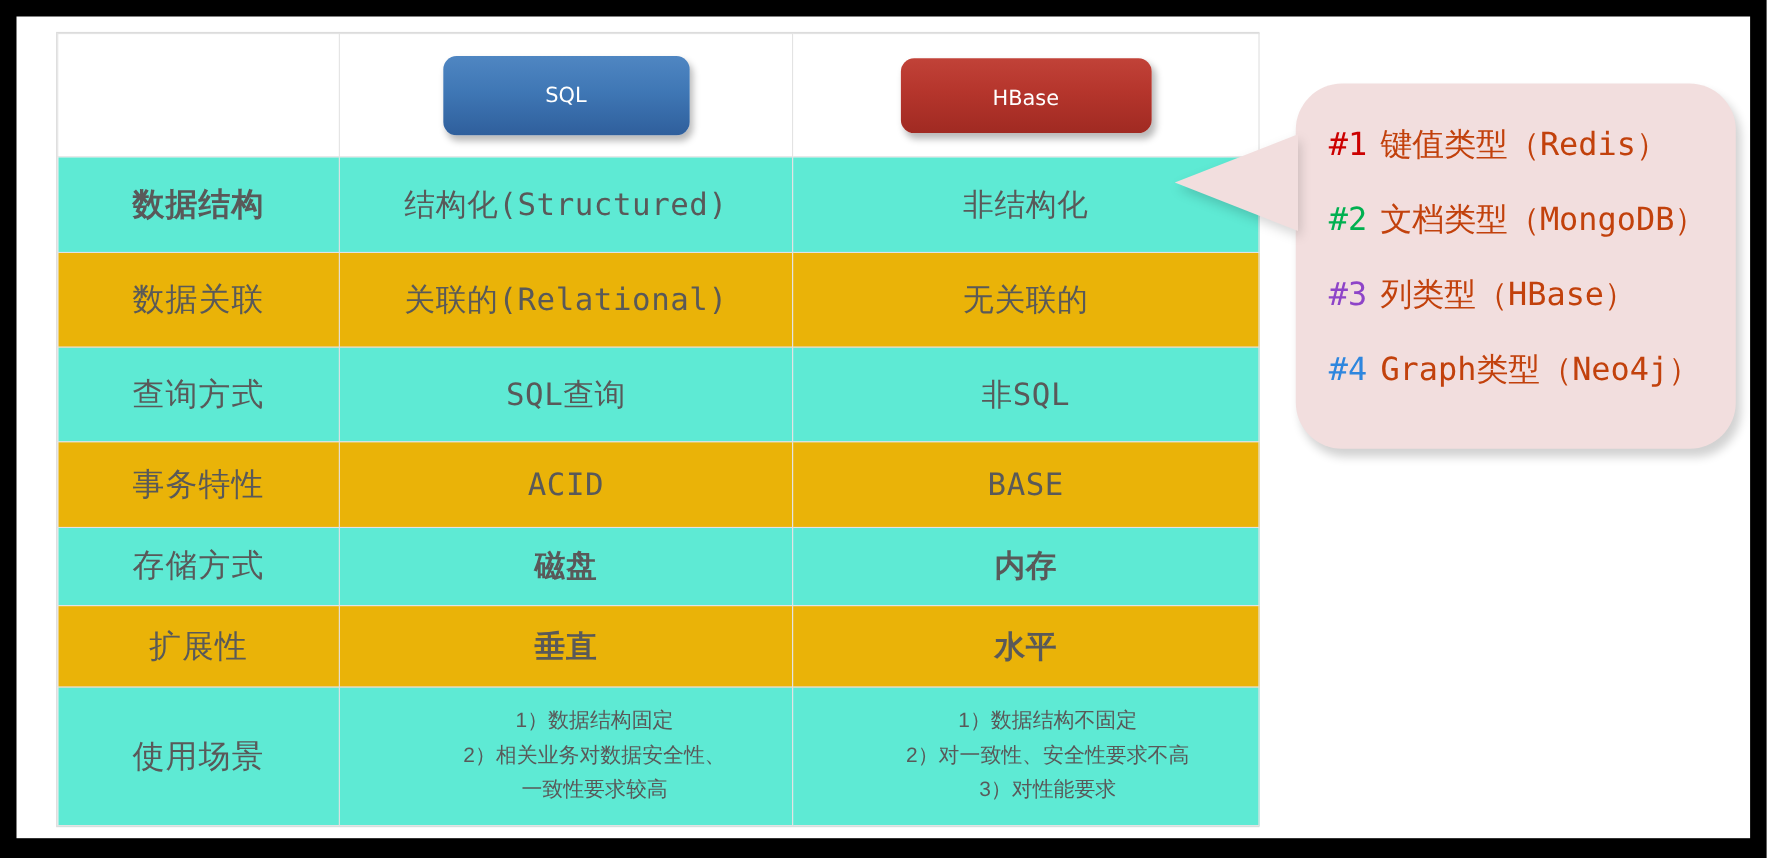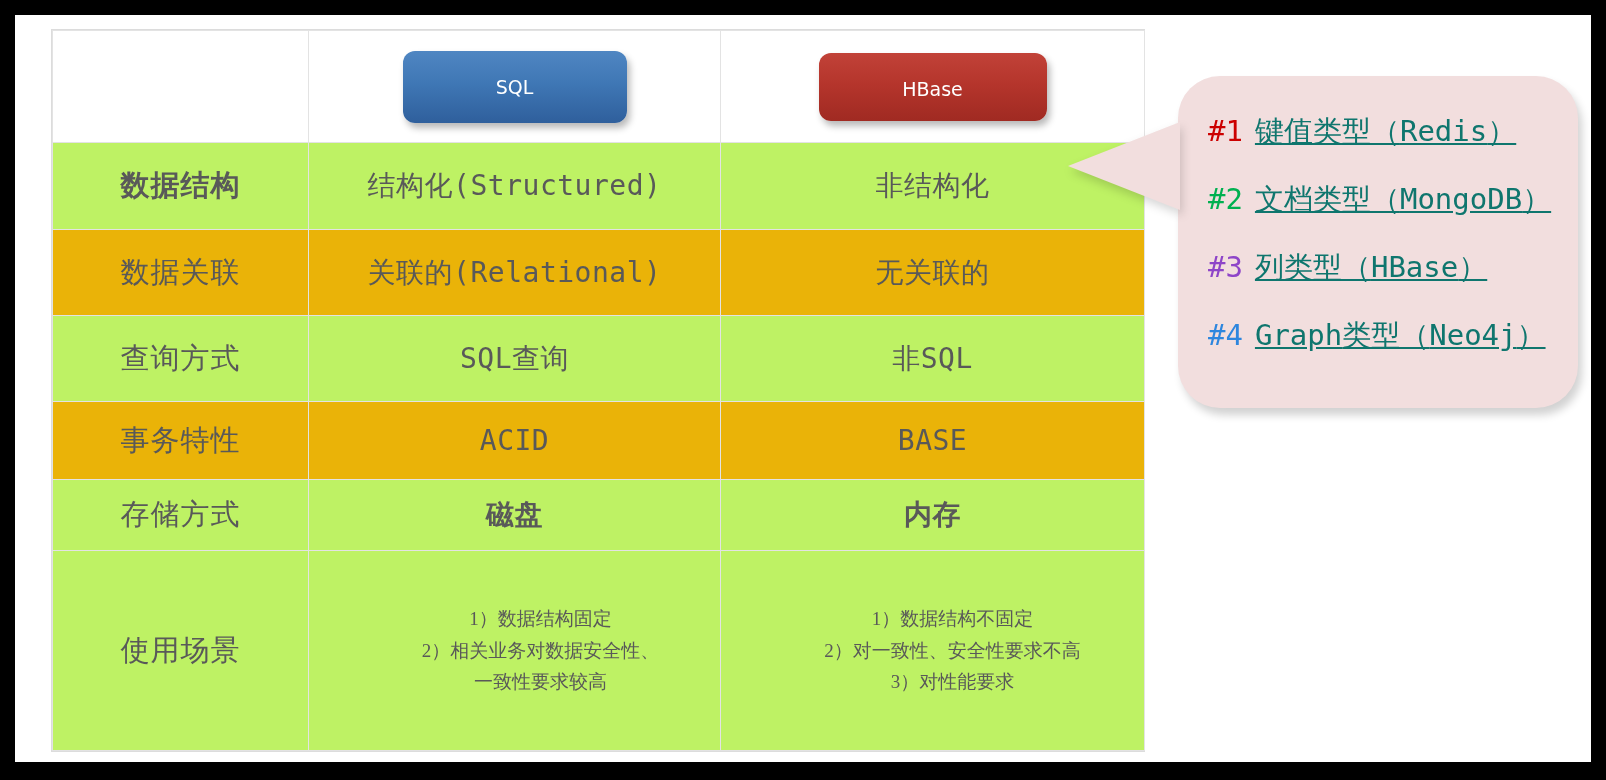--- a/index.html
+++ b/index.html
@@ -48,21 +48,21 @@
   table.cmp col.c-sql   { width: 412px; }
   table.cmp col.c-nosql { width: 424px; }
 
   table.cmp td {
     border: 1px solid #e3e3e3;
     text-align: center;
     vertical-align: middle;
     color: #595959;
   }
 
-  tr.shaded td { background: #bef264; }
+  tr.shaded td { background: #5eead4; }
   tr.plain  td { background: #eab308; }
 
   td.label {
     color: #111111;
     font-size: 29px;
     letter-spacing: 1px;
   }
   td.label.bold { font-weight: bold; }
 
   td.val {
@@ -96,21 +96,21 @@
     background: linear-gradient(to bottom, #c14238 0%, #b5352c 45%, #a02a22 100%);
   }
 
   
   td.scenario {
     text-align: left;
     padding: 10px 0 10px 52px;
     font-size: 19px;
     line-height: 1.65;
     color: #5a5a5a;
-    font-family: Liberation Serif, serif;
+    font-family: Liberation Sans, sans-serif;
   }
   td.scenario.n { padding-left: 40px; text-align: center; }
   td.scenario div { white-space: pre; }
 
   
   #callout {
     position: absolute;
     left: 1163px;  
     top: 61px;     
     width: 400px;
@@ -139,23 +139,22 @@
     margin-bottom: 28px;
     font-size: 29px;
     font-family: "DejaVu Sans Mono", "Liberation Mono", monospace;
     white-space: pre;
   }
   .c-item .num {
     font-weight: normal;
     margin-right: 12px;
   }
   .c-item .txt {
-    color: #0f766e;
+    color: #c2410c;
     font-family: "DejaVu Sans", "Liberation Sans", sans-serif;
-    text-decoration: underline;
   }
   .c-item .txt .mono {
     font-family: "DejaVu Sans Mono", "Liberation Mono", monospace;
   }
 </style>
 </head>
 <body>
 
 <div id="canvas">
 
@@ -200,20 +199,25 @@
           <td class="val">ACID</td>
           <td class="val">BASE</td>
         </tr>
 
         <tr class="shaded" style="height:71px">
           <td class="label">存储方式</td>
           <td class="val cjk bold">磁盘</td>
           <td class="val cjk bold">内存</td>
         </tr>
 
+        <tr class="plain" style="height:74px">
+          <td class="label">扩展性</td>
+          <td class="val cjk bold">垂直</td>
+          <td class="val cjk bold">水平</td>
+        </tr>
 
         <tr class="shaded">
           <td class="label">使用场景</td>
           <td class="scenario">
             <div>1）数据结构固定</div>
             <div>2）相关业务对数据安全性、</div>
             <div>一致性要求较高</div>
           </td>
           <td class="scenario n">
             <div>1）数据结构不固定</div>

